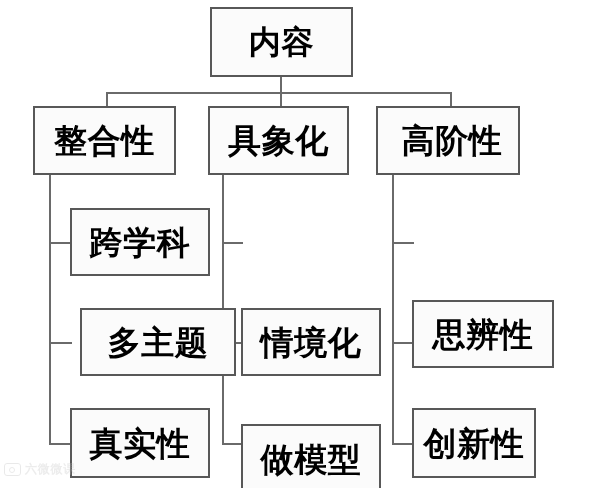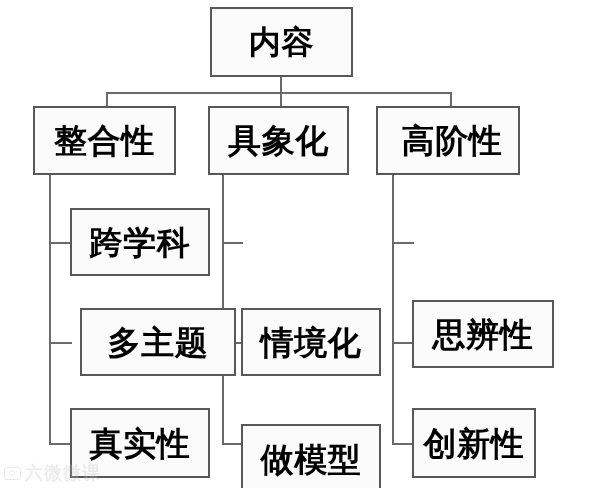--- a/index.html
+++ b/index.html
@@ -69,21 +69,21 @@
     position: absolute;
     left: 4px;
     top: 2.5px;
     width: 6px;
     height: 6px;
     border: 1.5px solid #b9b9b9;
     border-radius: 50%;
     box-sizing: border-box;
   }
   #watermark .wm-text {
-    font-size: 18px;
+    font-size: 12px;
     font-weight: 700;
     color: #c2c2c2;
     letter-spacing: 0.06em;
     white-space: nowrap;
   }
 </style>
 </head>
 <body>
 
 <div id="canvas">

